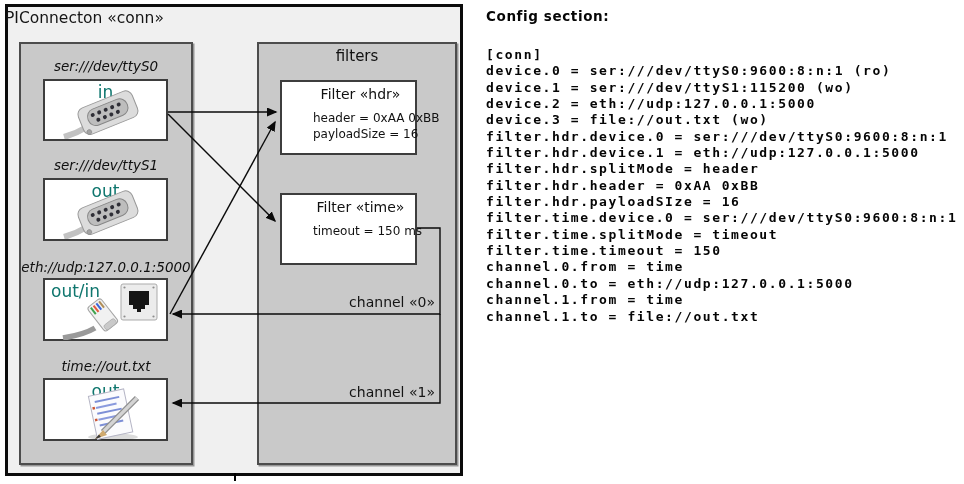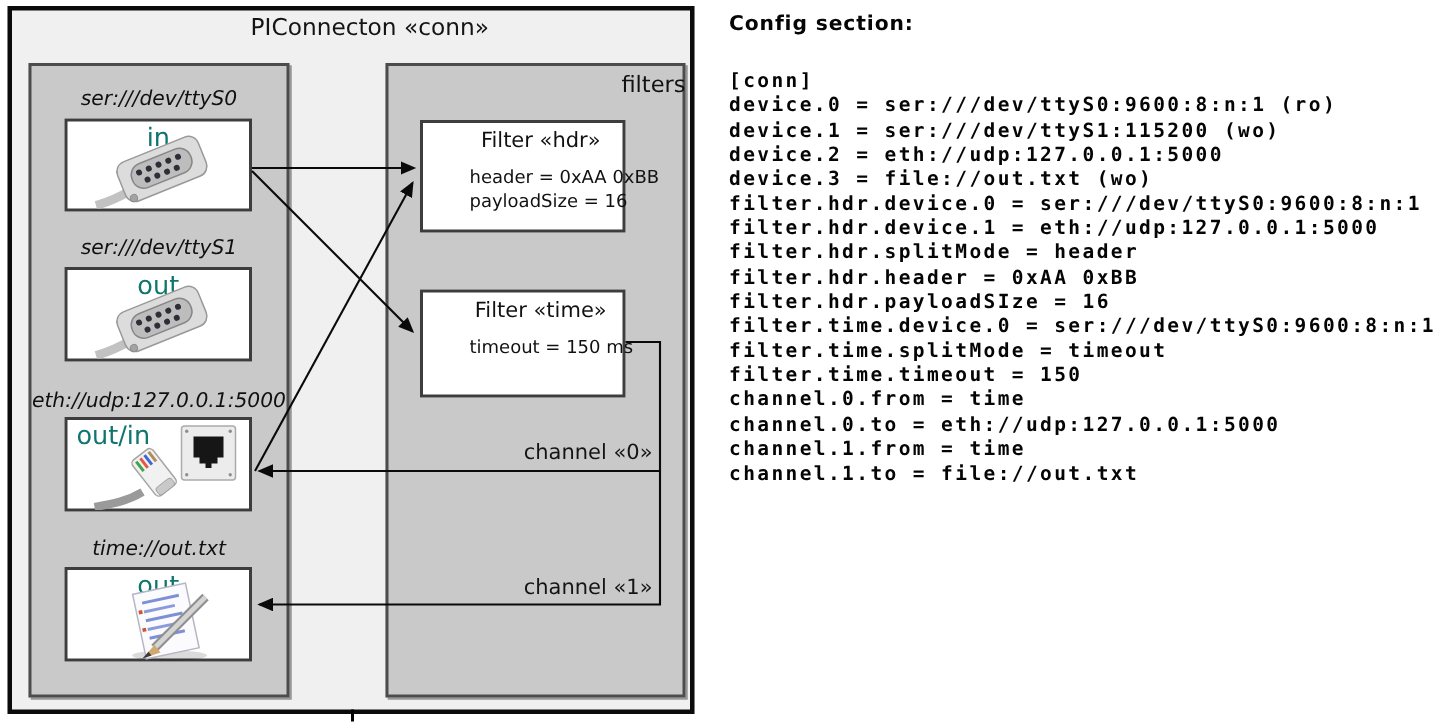--- a/index.html
+++ b/index.html
@@ -6,31 +6,31 @@
   html,body { background:#fff; }
   .canvas {
     position:relative; width:964px; height:484px; background:#fff;
     font-family:"DejaVu Sans", sans-serif; color:#111; overflow:hidden;
   }
   .outer-box {
     position:absolute; left:5px; top:4px; width:458px; height:472px;
     background:#f0f0f0; border:3px solid #0b0b0b;
   }
   .diagram-title {
-    position:absolute; left:5px; top:9px; width:458px; text-align:center;
-    font-size:15.5px; color:#141414;padding-left:25px;
+    position:absolute; left:5px; top:9px; width:458px; text-align:left;
+    font-size:15.5px; color:#141414;
   }
   .panel {
     position:absolute; background:#c9c9c9; border:2px solid #4c4c4c;
     box-shadow:1.5px 1.5px 0 rgba(40,40,40,0.45);
   }
   .devices-panel { left:19px; top:42px; width:174px; height:423px; }
   .filters-panel { left:257px; top:42px; width:200px; height:423px; }
   .filters-title {
-    position:absolute; left:257px; top:47px; width:200px; text-align:right;
+    position:absolute; left:257px; top:47px; width:200px; text-align:center;
     font-size:15px;
   }
   .device-label {
     position:absolute; left:19px; width:174px; text-align:center;
     font-size:13.5px; color:#101010; white-space:nowrap;font-style:italic;
   }
   .dev-box {
     position:absolute; left:43px; width:125px; background:#fff;
     border:2px solid #3d3d3d;
   }

